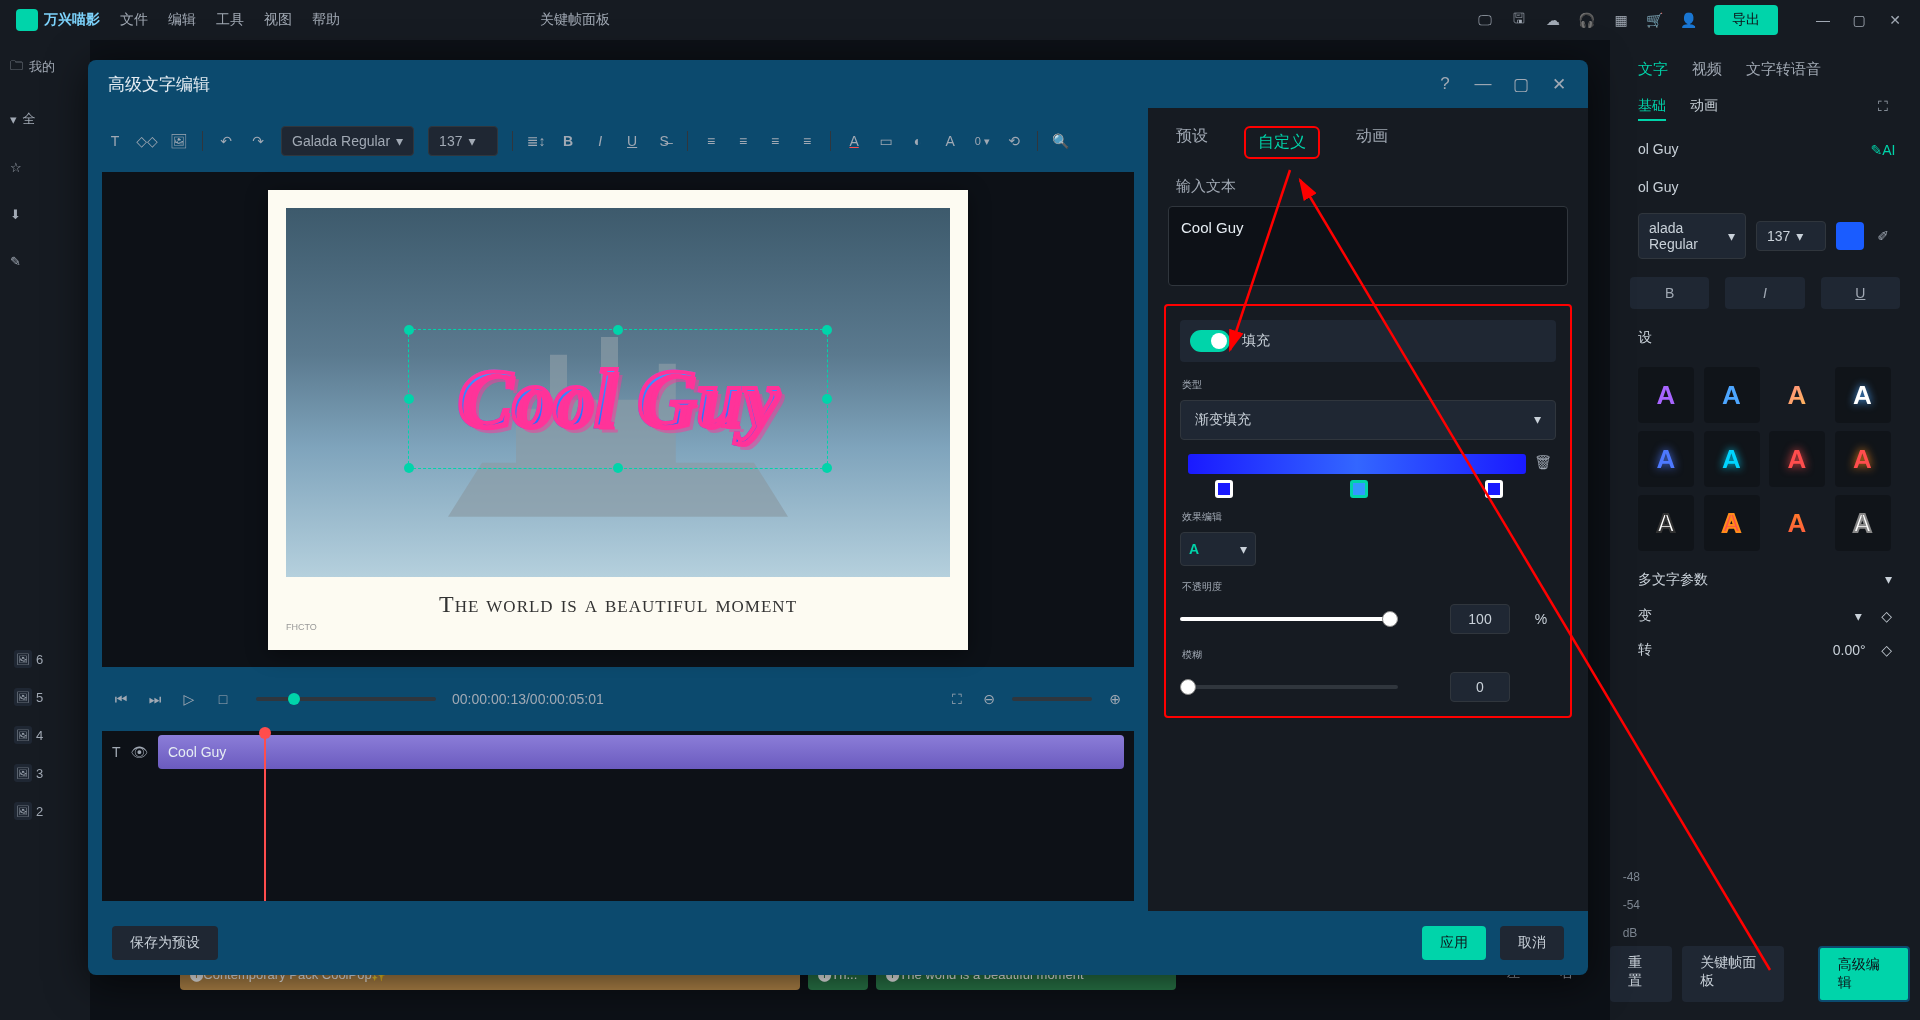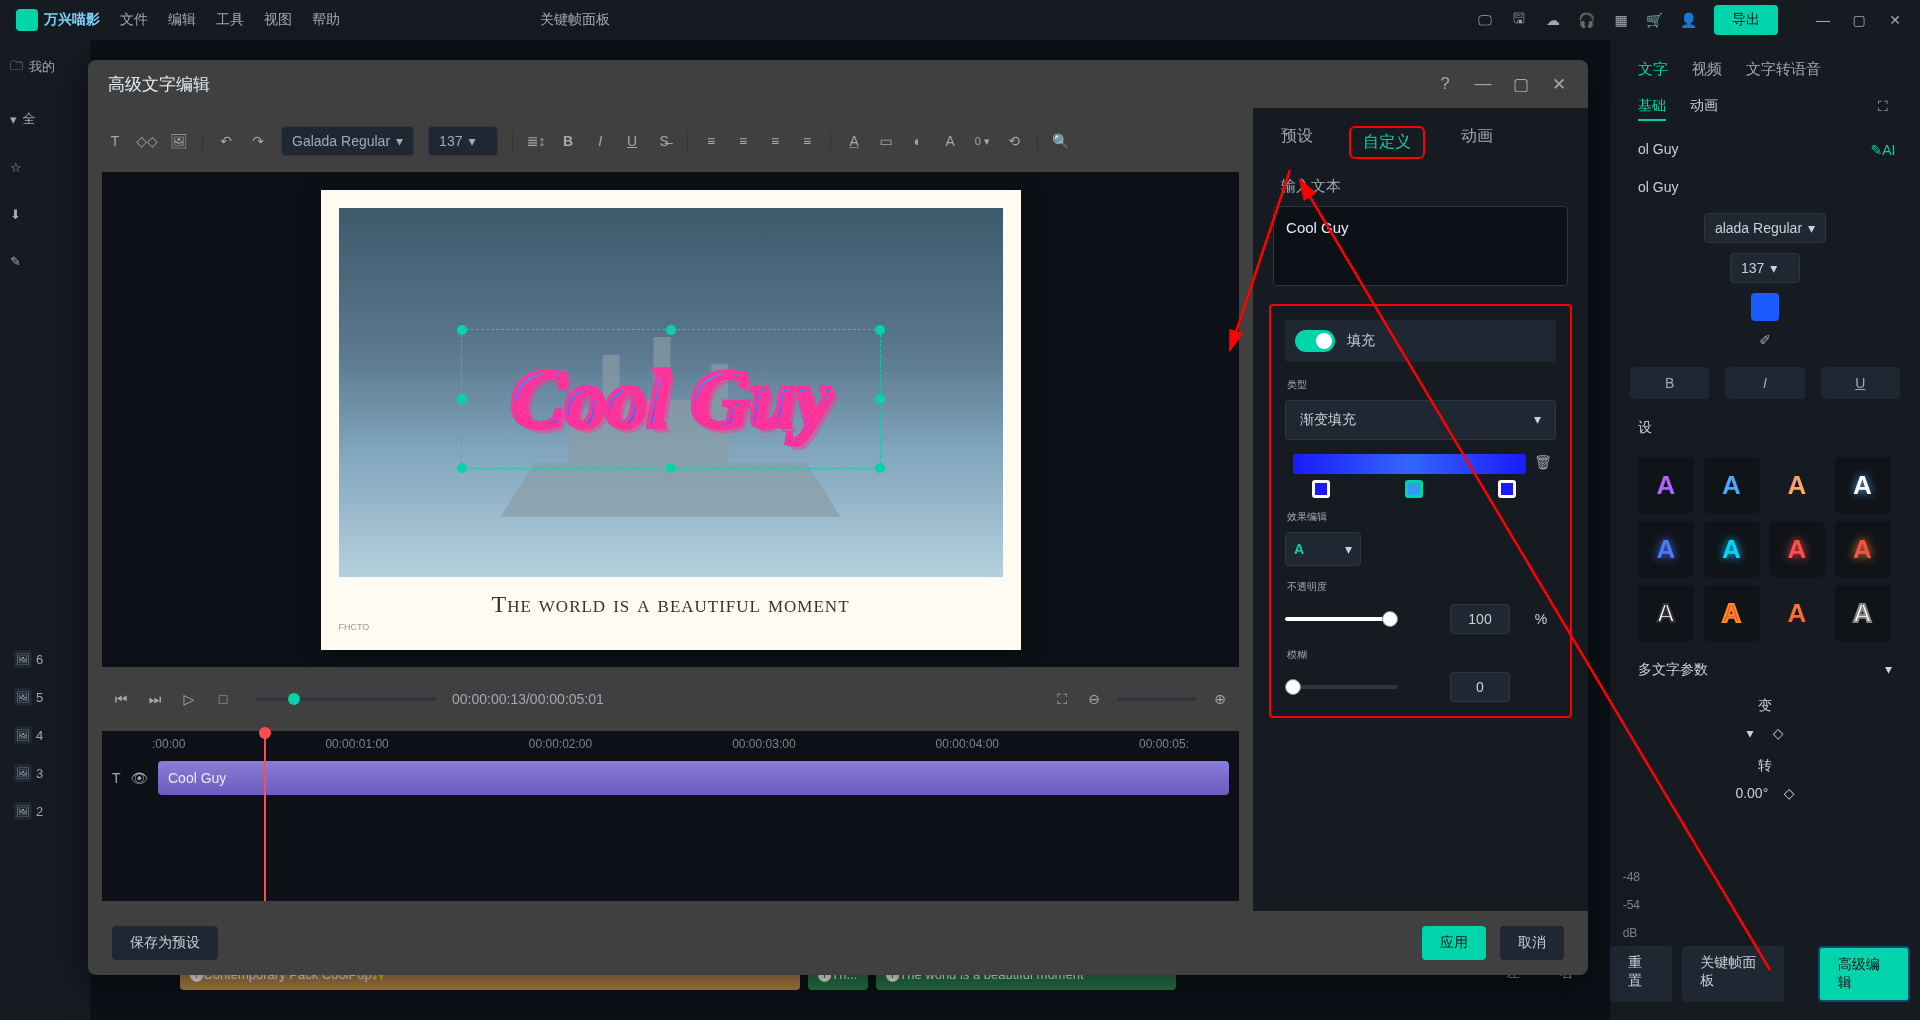--- a/index.html
+++ b/index.html
@@ -15,41 +15,41 @@
 .export-btn { background: #00d4aa; color: #0d1117; padding: 6px 18px; border-radius: 4px; font-size: 14px; cursor: pointer; }
 .win-controls { display: flex; gap: 18px; margin-left: 20px; }
 
 
 .right-panel { position: absolute; right: 0; top: 40px; width: 310px; bottom: 0; background: #161b22; padding: 12px; }
 .rp-tabs { display: flex; gap: 24px; padding: 8px 16px; color: #a1a9b4; font-size: 15px; }
 .rp-tabs .active { color: #00d4aa; }
 .rp-subtabs { display: flex; gap: 24px; padding: 10px 16px; font-size: 14px; }
 .rp-subtabs .active { color: #00d4aa; border-bottom: 2px solid #00d4aa; padding-bottom: 4px; }
 .rp-field { padding: 10px 16px; color: #c9d1d9; font-size: 14px; }
-.rp-row { display: flex; gap: 10px; padding: 8px 16px; align-items: center; flex-direction: column; }
+.rp-row { display: flex; gap: 10px; padding: 8px 16px; align-items: center; }
 .btn-toolbar { display: flex; gap: 16px; padding: 10px 8px; }
 .btn-tb { flex: 1; background: #1f2733; border-radius: 4px; padding: 8px 0; text-align: center; color: #a1a9b4; cursor: pointer; }
 .preset-grid { display: grid; grid-template-columns: repeat(4, 1fr); gap: 8px; padding: 10px 16px; }
 .preset-item { width: 56px; height: 56px; display: flex; align-items: center; justify-content: center; font-weight: bold; font-size: 26px; cursor: pointer; border-radius: 4px; background: rgba(0,0,0,0.25); }
 .rp-bottom-btns { position: absolute; bottom: 18px; right: 10px; display: flex; gap: 10px; }
 .btn-secondary { background: #1f2733; color: #c9d1d9; padding: 8px 18px; border-radius: 4px; cursor: pointer; font-size: 14px; }
 .btn-primary { background: #00d4aa; color: #0d1117; padding: 8px 18px; border-radius: 4px; cursor: pointer; font-size: 14px; }
 .highlight-border { border: 2px solid #0c4a6e; margin-left: 24px; }
 
 
 .left-strip { position: absolute; left: 0; top: 40px; width: 90px; bottom: 0; background: #161b22; }
 .left-strip .item { padding: 16px 10px; color: #a1a9b4; font-size: 13px; display: flex; align-items: center; gap: 6px; }
 
 
 .track-icons { position: absolute; left: 10px; bottom: 0; width: 60px; top: 640px; }
 .track-icons .ti { display: flex; align-items: center; gap: 4px; padding: 10px 4px; color: #a1a9b4; font-size: 13px; }
 .ti-box { width: 18px; height: 18px; background: #1f2733; border-radius: 3px; display:flex; align-items:center; justify-content:center; font-size:11px; }
 
 
-.modal { position: absolute; left: 88px; top: 60px; width: 1500px; height: 915px; background: #404040; border-radius: 8px; box-shadow: 0 8px 40px rgba(0,0,0,0.6); z-index: 100; display: flex; flex-direction: column; }
+.modal { position: absolute; left: 88px; top: 60px; width: 1500px; height: 915px; background: #0c4a6e; border-radius: 8px; box-shadow: 0 8px 40px rgba(0,0,0,0.6); z-index: 100; display: flex; flex-direction: column; }
 .modal-header { height: 48px; display: flex; align-items: center; padding: 0 20px; color: #e6edf3; font-size: 17px; }
 .modal-header .right { margin-left: auto; display: flex; gap: 20px; align-items: center; }
 .modal-body { flex: 1; display: flex; overflow: hidden; }
 .modal-left { flex: 1; display: flex; flex-direction: column; padding: 10px 14px; }
 .modal-right { width: 440px; background: #161b22; display: flex; flex-direction: column; padding: 0; position: relative; }
 
 
 .text-toolbar { display: flex; align-items: center; gap: 14px; padding: 8px 4px; color: #a1a9b4; }
 .text-toolbar .sep { width: 1px; height: 20px; background: #30363d; }
 .dropdown { background: #1f2733; border: 1px solid #30363d; padding: 6px 10px; border-radius: 4px; display: flex; align-items: center; gap: 6px; cursor: pointer; font-size: 14px; }
@@ -361,28 +361,20 @@
         <span class="time"><span>00:00:00:13</span>/<span>00:00:05:01</span></span>
         <div class="right-t">
           <span class="ico">⛶</span>
           <span class="ico">⊖</span>
           <div style="width:80px;height:4px;background:#30363d;border-radius:2px;"></div>
           <span class="ico">⊕</span>
         </div>
       </div>
 
       <div class="timeline">
-        <div class="ruler">
-          <span>:00:00</span>
-          <span>00:00:01:00</span>
-          <span>00:00:02:00</span>
-          <span>00:00:03:00</span>
-          <span>00:00:04:00</span>
-          <span>00:00:05:</span>
-        </div>
         <div class="track-row">
           <div class="track-hdr">
             <span class="ico">T</span>
             <span class="ico">👁</span>
           </div>
           <div class="clip">
             <span>Cool Guy</span>
           </div>
         </div>
         <div class="playhead"></div>

